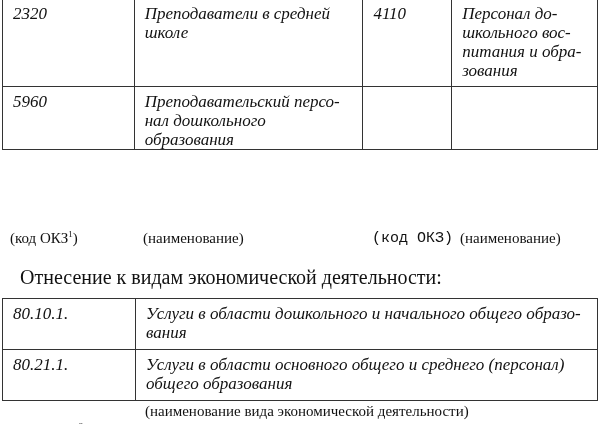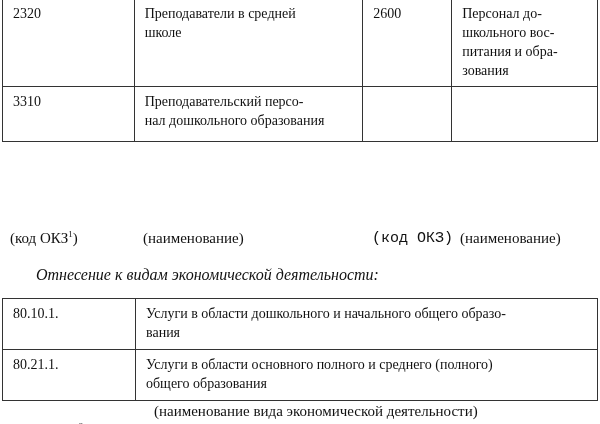--- a/index.html
+++ b/index.html
@@ -1,52 +1,52 @@
 <!DOCTYPE html>
 <html><head>
 <meta charset="utf-8">
 <style>
   html, body { margin:0; padding:0; background:#fff; }
   body { width:600px; height:424px; position:relative; overflow:hidden;
          font-family:"Liberation Serif","DejaVu Serif",serif; color:#111; }
   table { border-collapse:collapse; position:absolute; }
-  td { border:1.5px solid #333; vertical-align:top; font-size:14px; line-height:19px; padding:5px 10px 0 10px; }
+  td { border:1.5px solid #333; vertical-align:top; font-size:17px; line-height:19px; padding:5px 10px 0 10px;font-style:italic; }
   #t1 { left:2px; top:-2px; width:596px; }
   #t1 td.c1 { width:111px; }
   #t1 td.c2 { width:208px;margin-left:40px; }
   #t1 td.c3 { width:68px; }
   #t1 td.c4 { width:125px; }
   #t1 tr.r1 td { height:82px; }
   #t1 tr.r2 td { height:80px; }
   #t1 tr.r3 td { height:49px; }
   .cap { position:absolute; font-size:15px; white-space:nowrap; }
   .cap sup { font-size:9px; vertical-align:top; position:relative; top:-1px; }
-  #heading { position:absolute; left:36px; top:266px; font-size:16px; white-space:nowrap;font-style:italic; }
+  #heading { position:absolute; left:20px; top:266px; font-size:20px; white-space:nowrap; }
   #t2 { left:2px; top:298px; width:596px; }
   #t2 td.c1 { width:112px;margin-left:14px; }
   #t2 td { height:45px; }
   .cell-text { white-space:pre-line; }
 </style>
 </head>
 <body>
 
 <table id="t1">
   <tbody>
       <tr class="r1">
     <td class="c1"><span class="cell-text">2320</span></td>
     <td class="c2"><span class="cell-text">Преподаватели в средней
 школе</span></td>
-    <td class="c3"><span class="cell-text">2600</span></td>
+    <td class="c3"><span class="cell-text">4110</span></td>
     <td class="c4"><span class="cell-text">Персонал до-
 школьного вос-
 питания и обра-
 зования</span></td>
   </tr>
   <tr class="r3">
-    <td class="c1"><span class="cell-text">3310</span></td>
+    <td class="c1"><span class="cell-text">5960</span></td>
     <td class="c2"><span class="cell-text">Преподавательский персо-
 нал дошкольного образования</span></td>
     <td class="c3"><span class="cell-text"></span></td>
     <td class="c4"><span class="cell-text"></span></td>
   </tr>
 </tbody>
   </table>
 
 <div class="cap" style="left:10px; top:230px;font-family:Liberation Serif, serif;"><span>(код ОКЗ</span><sup>1</sup><span>)</span></div>
 <div class="cap" style="left:143px; top:230px;">(наименование)</div>
@@ -57,20 +57,20 @@
 
 <table id="t2">
   <tbody>
       <tr>
     <td class="c1"><span class="cell-text">80.10.1.</span></td>
     <td><span class="cell-text">Услуги в области дошкольного и начального общего образо-
 вания</span></td>
   </tr>
   <tr>
     <td class="c1"><span class="cell-text">80.21.1.</span></td>
-    <td><span class="cell-text">Услуги в области основного полного и среднего (полного)
+    <td><span class="cell-text">Услуги в области основного общего и среднего (персонал)
 общего образования</span></td>
   </tr>
 </tbody>
   </table>
 
 <div class="cap" style="left:10px; top:422px;"><span>(код КВЭД</span><sup>2</sup><span>)</span></div>
-<div class="cap" style="left:154px; top:403px;">(наименование вида экономической деятельности)</div>
+<div class="cap" style="left:145px; top:403px;">(наименование вида экономической деятельности)</div>
 
 </body></html>

